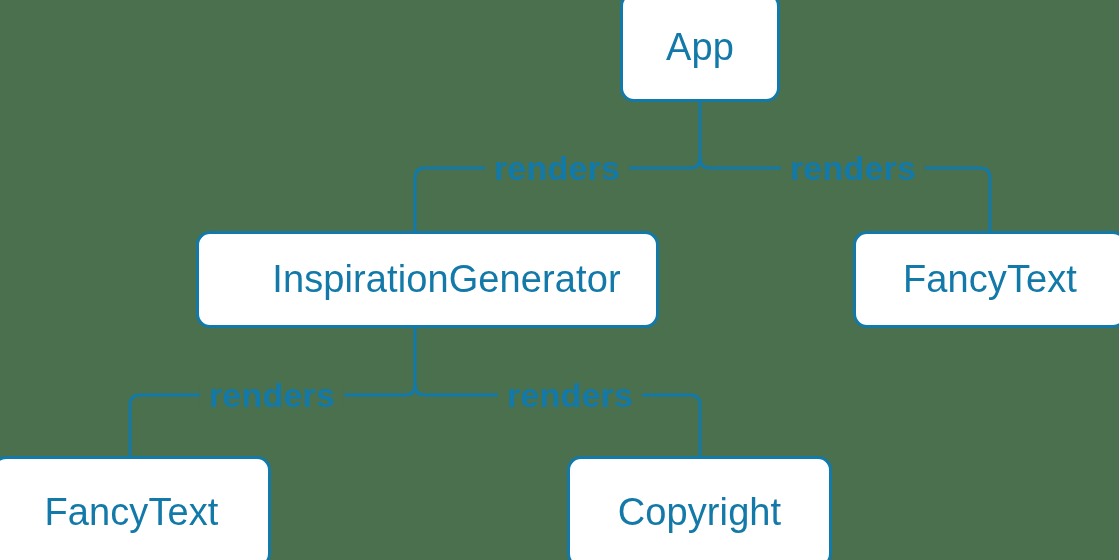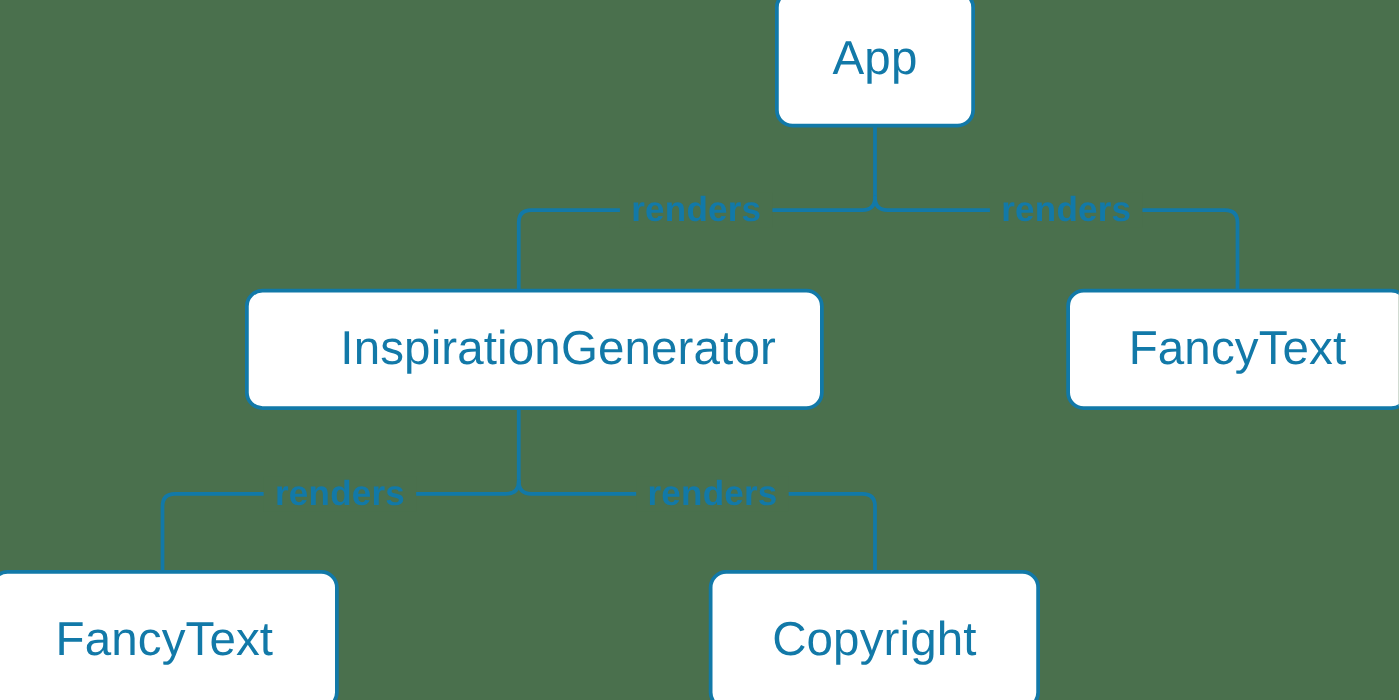--- a/index.html
+++ b/index.html
@@ -37,21 +37,21 @@
     color: #1279a8;
     font-size: 38px;
     font-weight: 400;
     letter-spacing: 0.1px;
     white-space: nowrap;
     z-index: 2;
   }
   .edge-label {
     position: absolute;
     color: #1279a8;
-    font-size: 28px;
+    font-size: 34px;
     font-weight: 600;
     letter-spacing: 0.2px;
     white-space: nowrap;
     transform: translate(-50%, -50%);
     background: #4a704d;
     padding: 0 9px;
     line-height: 1;
     z-index: 3;
   }
 </style>

